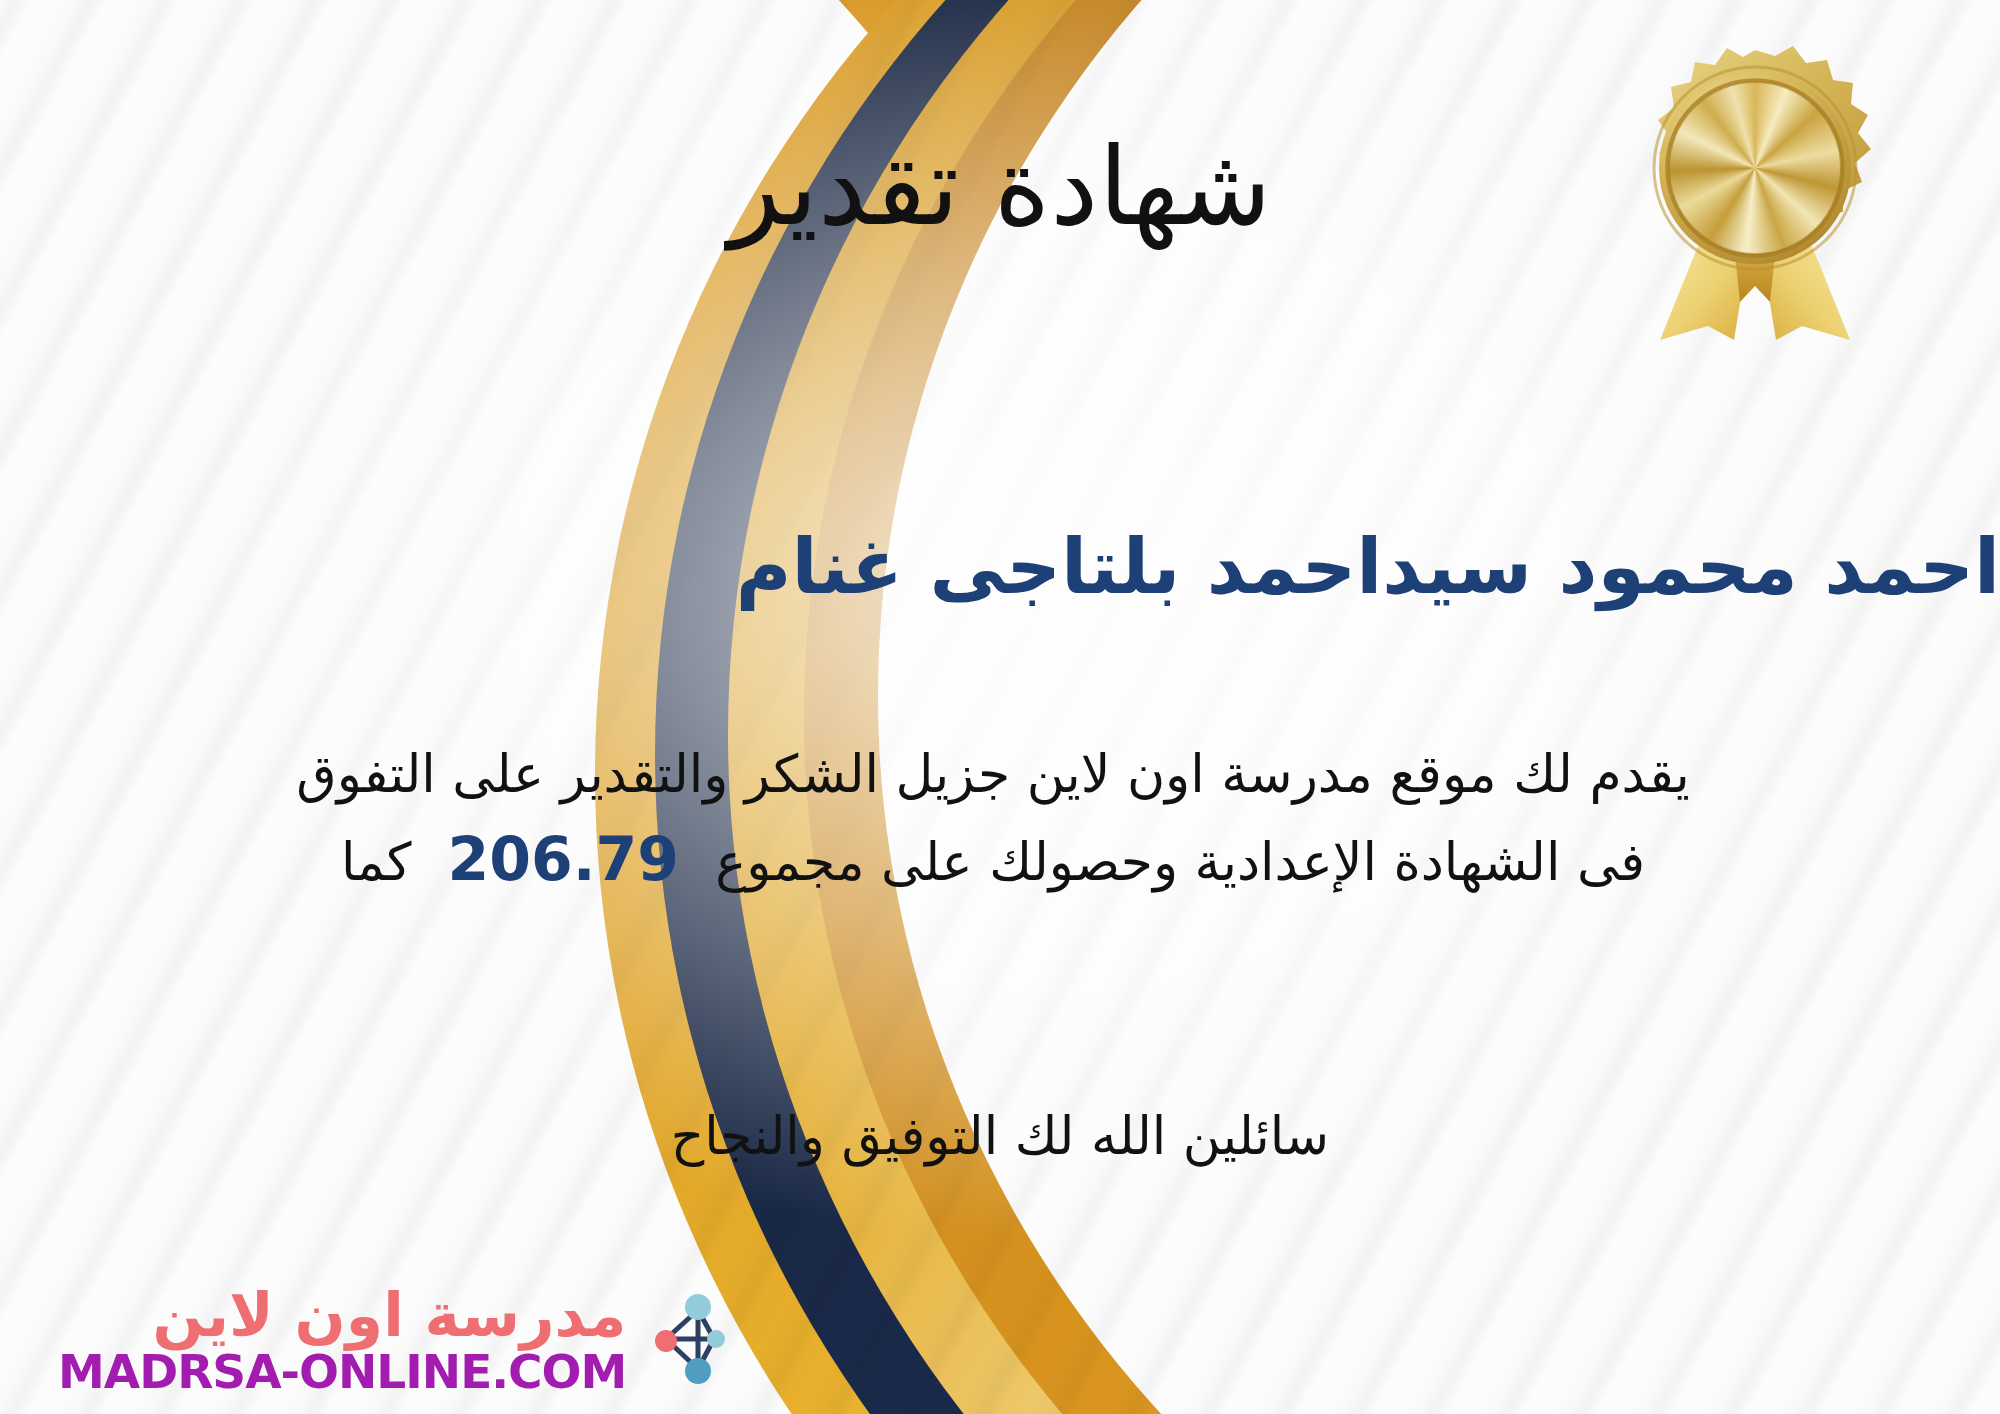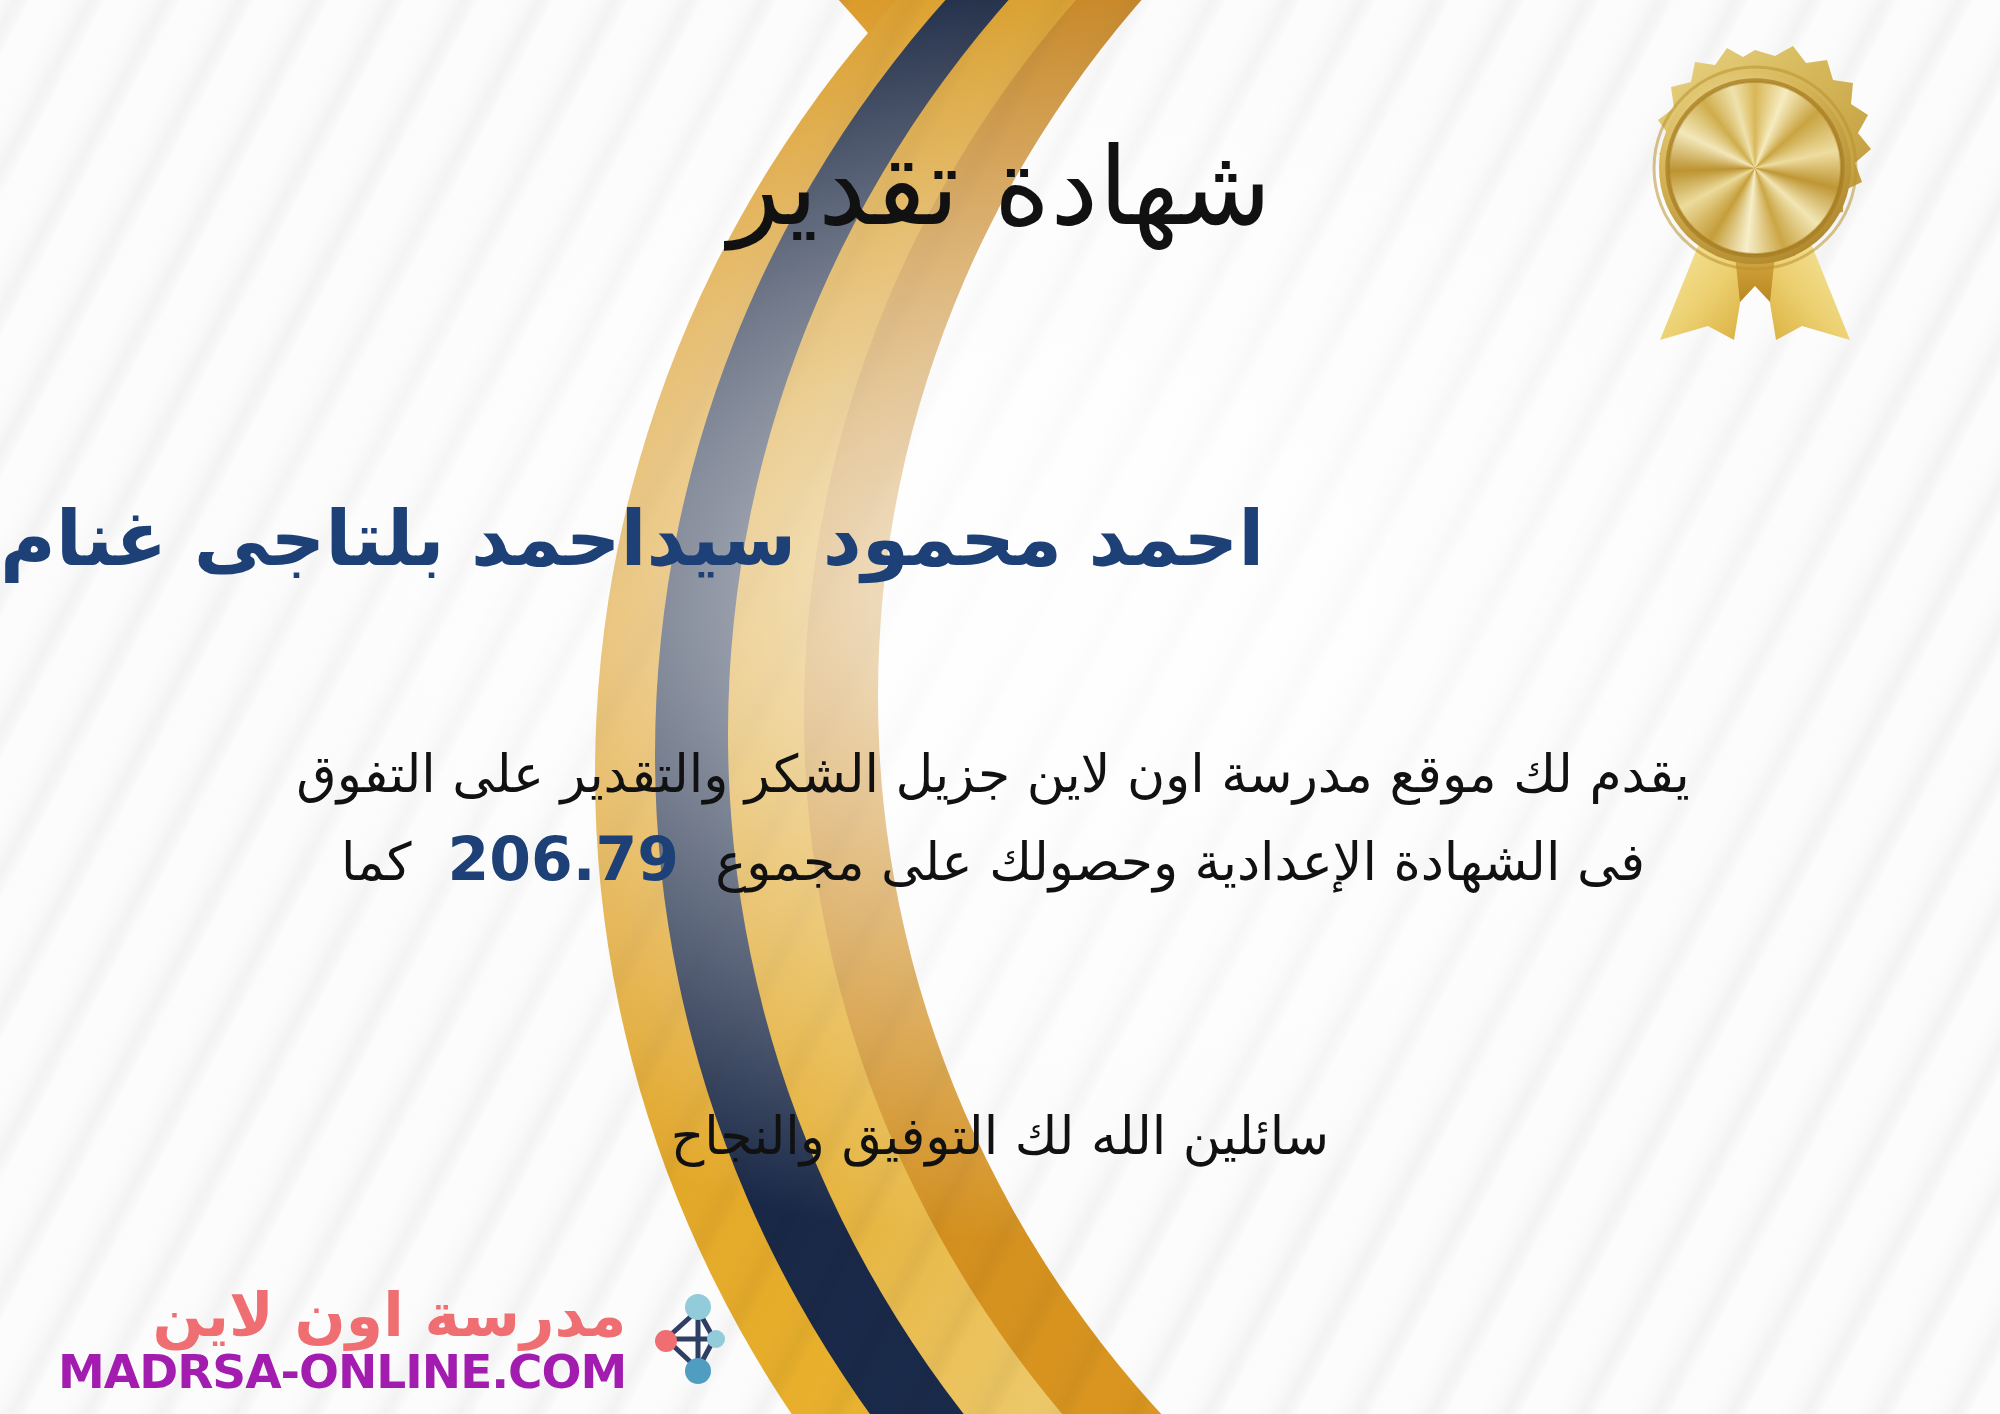--- a/index.html
+++ b/index.html
@@ -117,22 +117,22 @@
     text-align:center;
     font-size:108px;
     font-weight:400;
     color:#111111;
     letter-spacing:0;
     line-height:1.1;
   }
 
   
   .student-name{
-    position:absolute;top:493px;left:0;right:0;
-    text-align:left;
+    position:absolute;top:521px;left:0;right:0;
+    text-align:right;
     font-size:76px;
     font-weight:700;
     color:#1d4077;
     line-height:1.2;
   }
 
   
   .body-block{
     position:absolute;top:735px;left:41px;right:55px;
     text-align:center;

